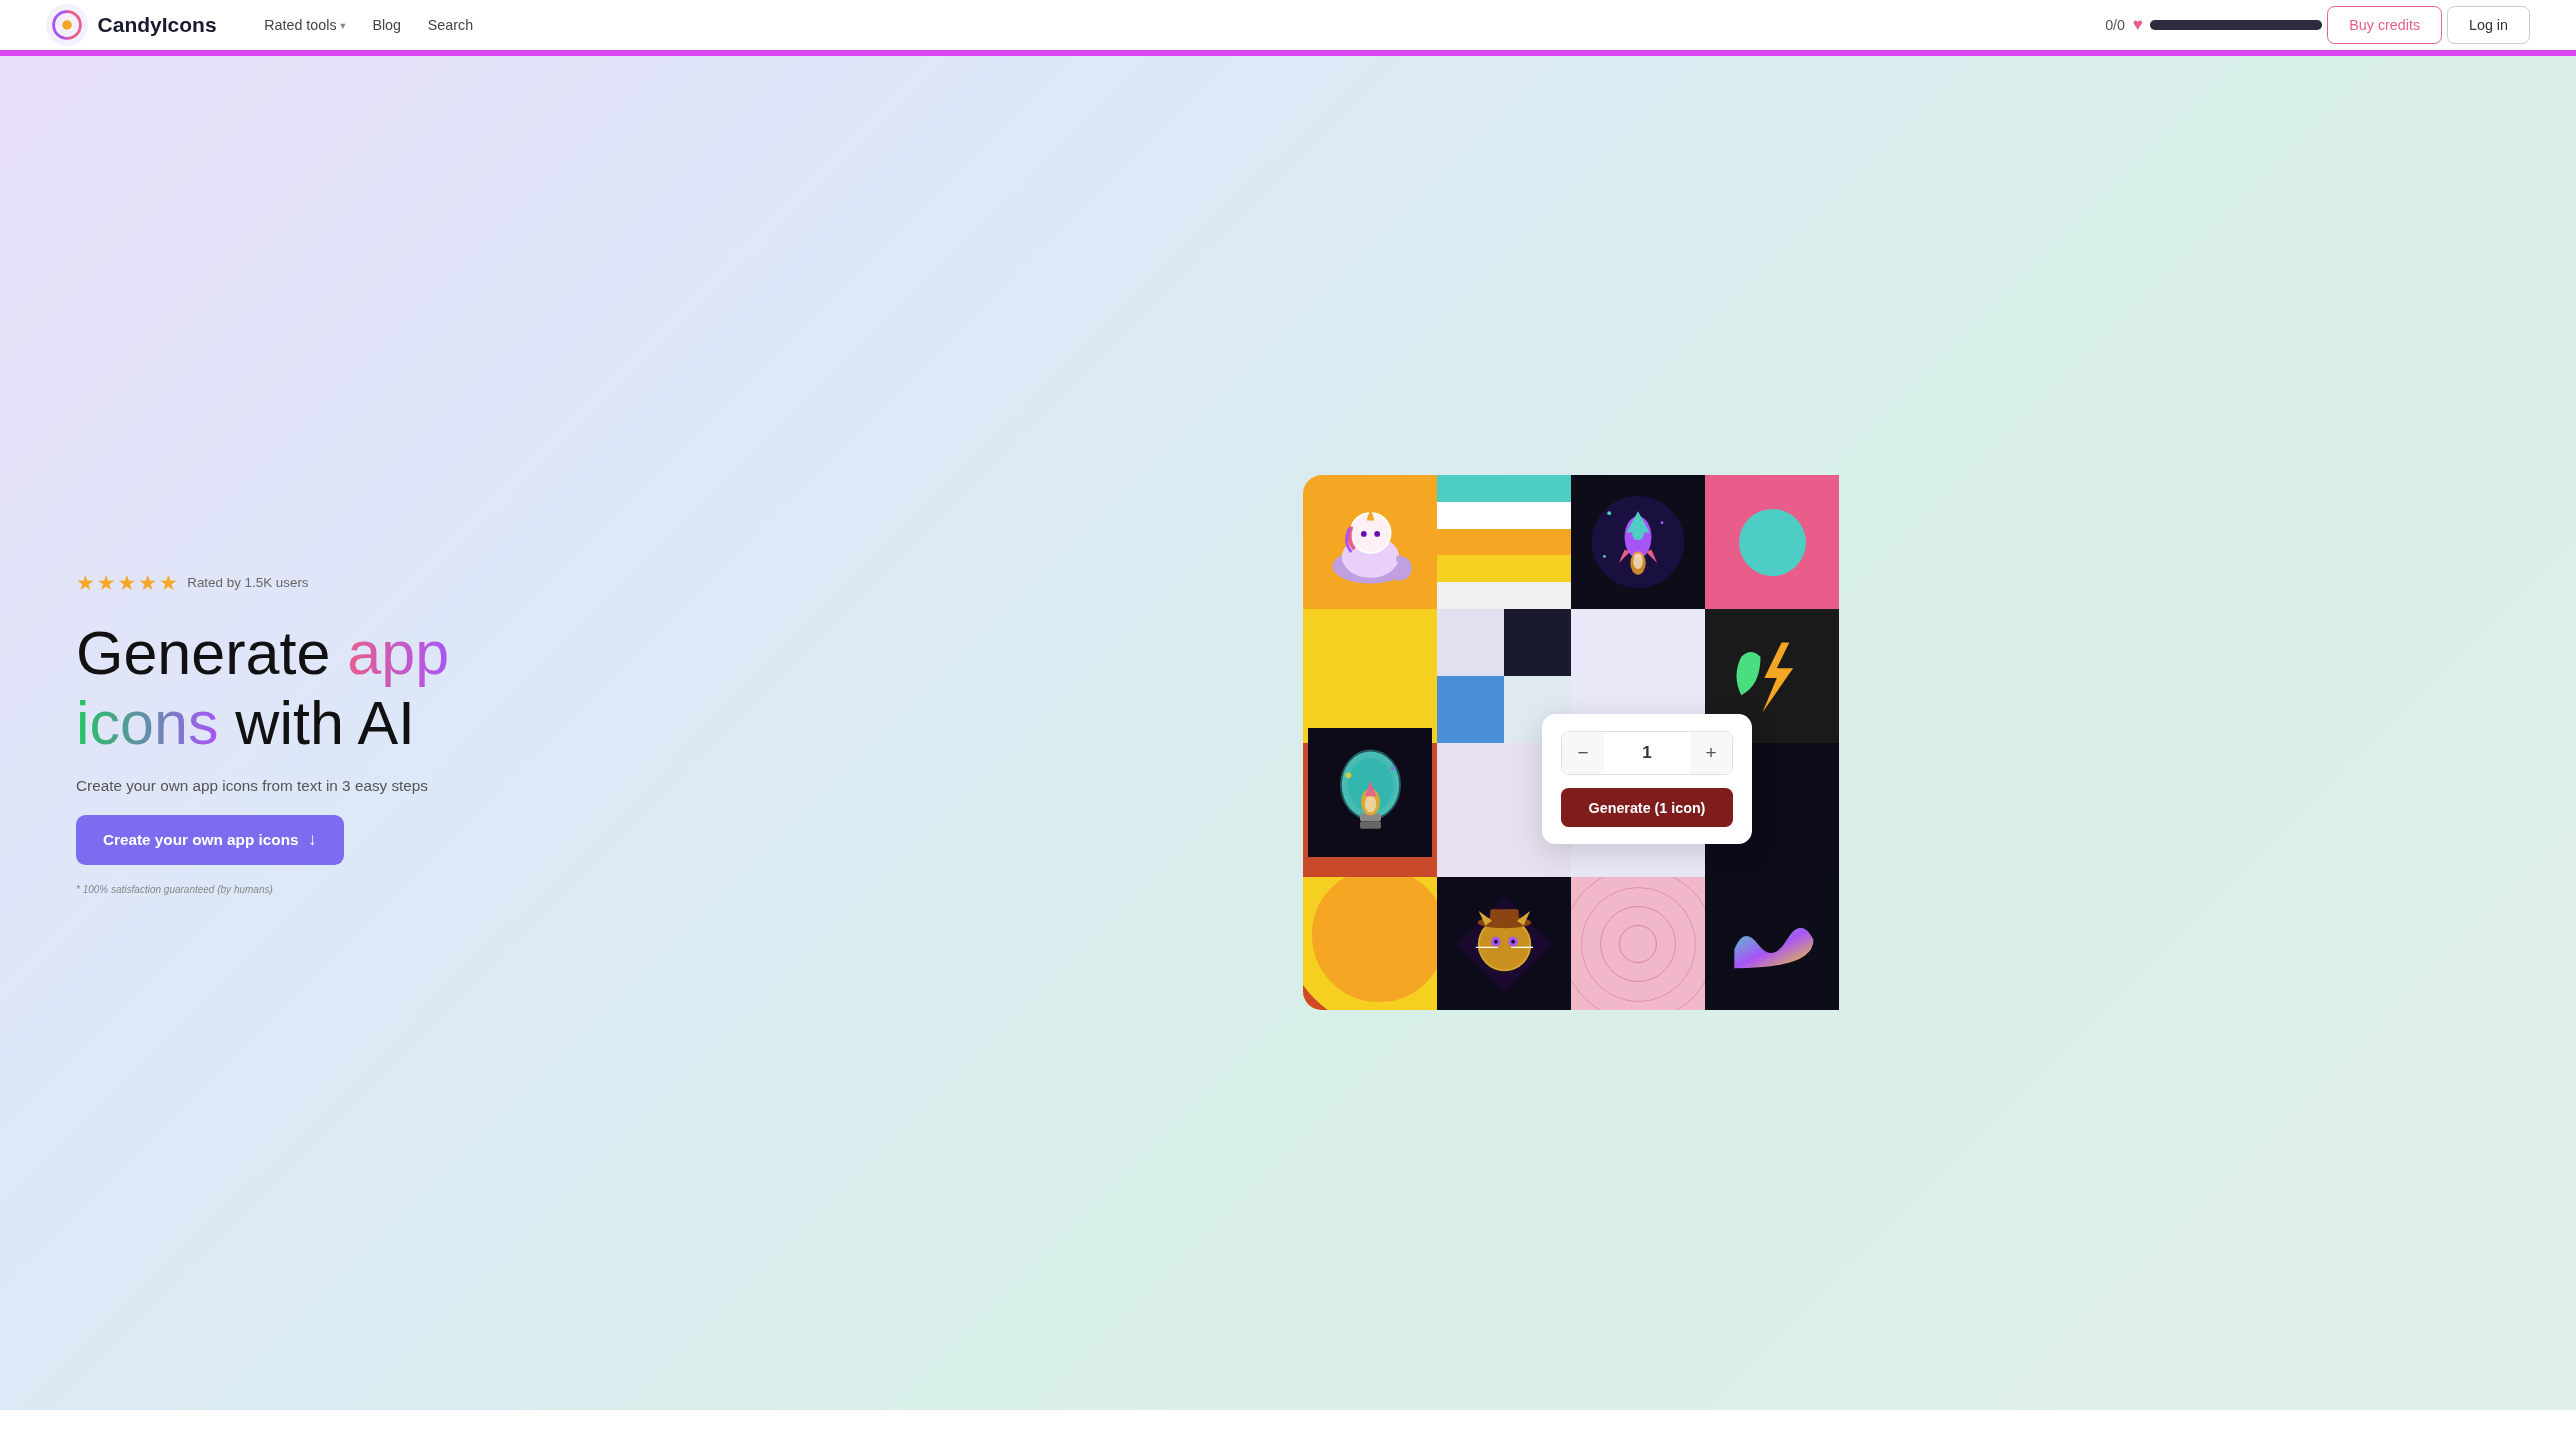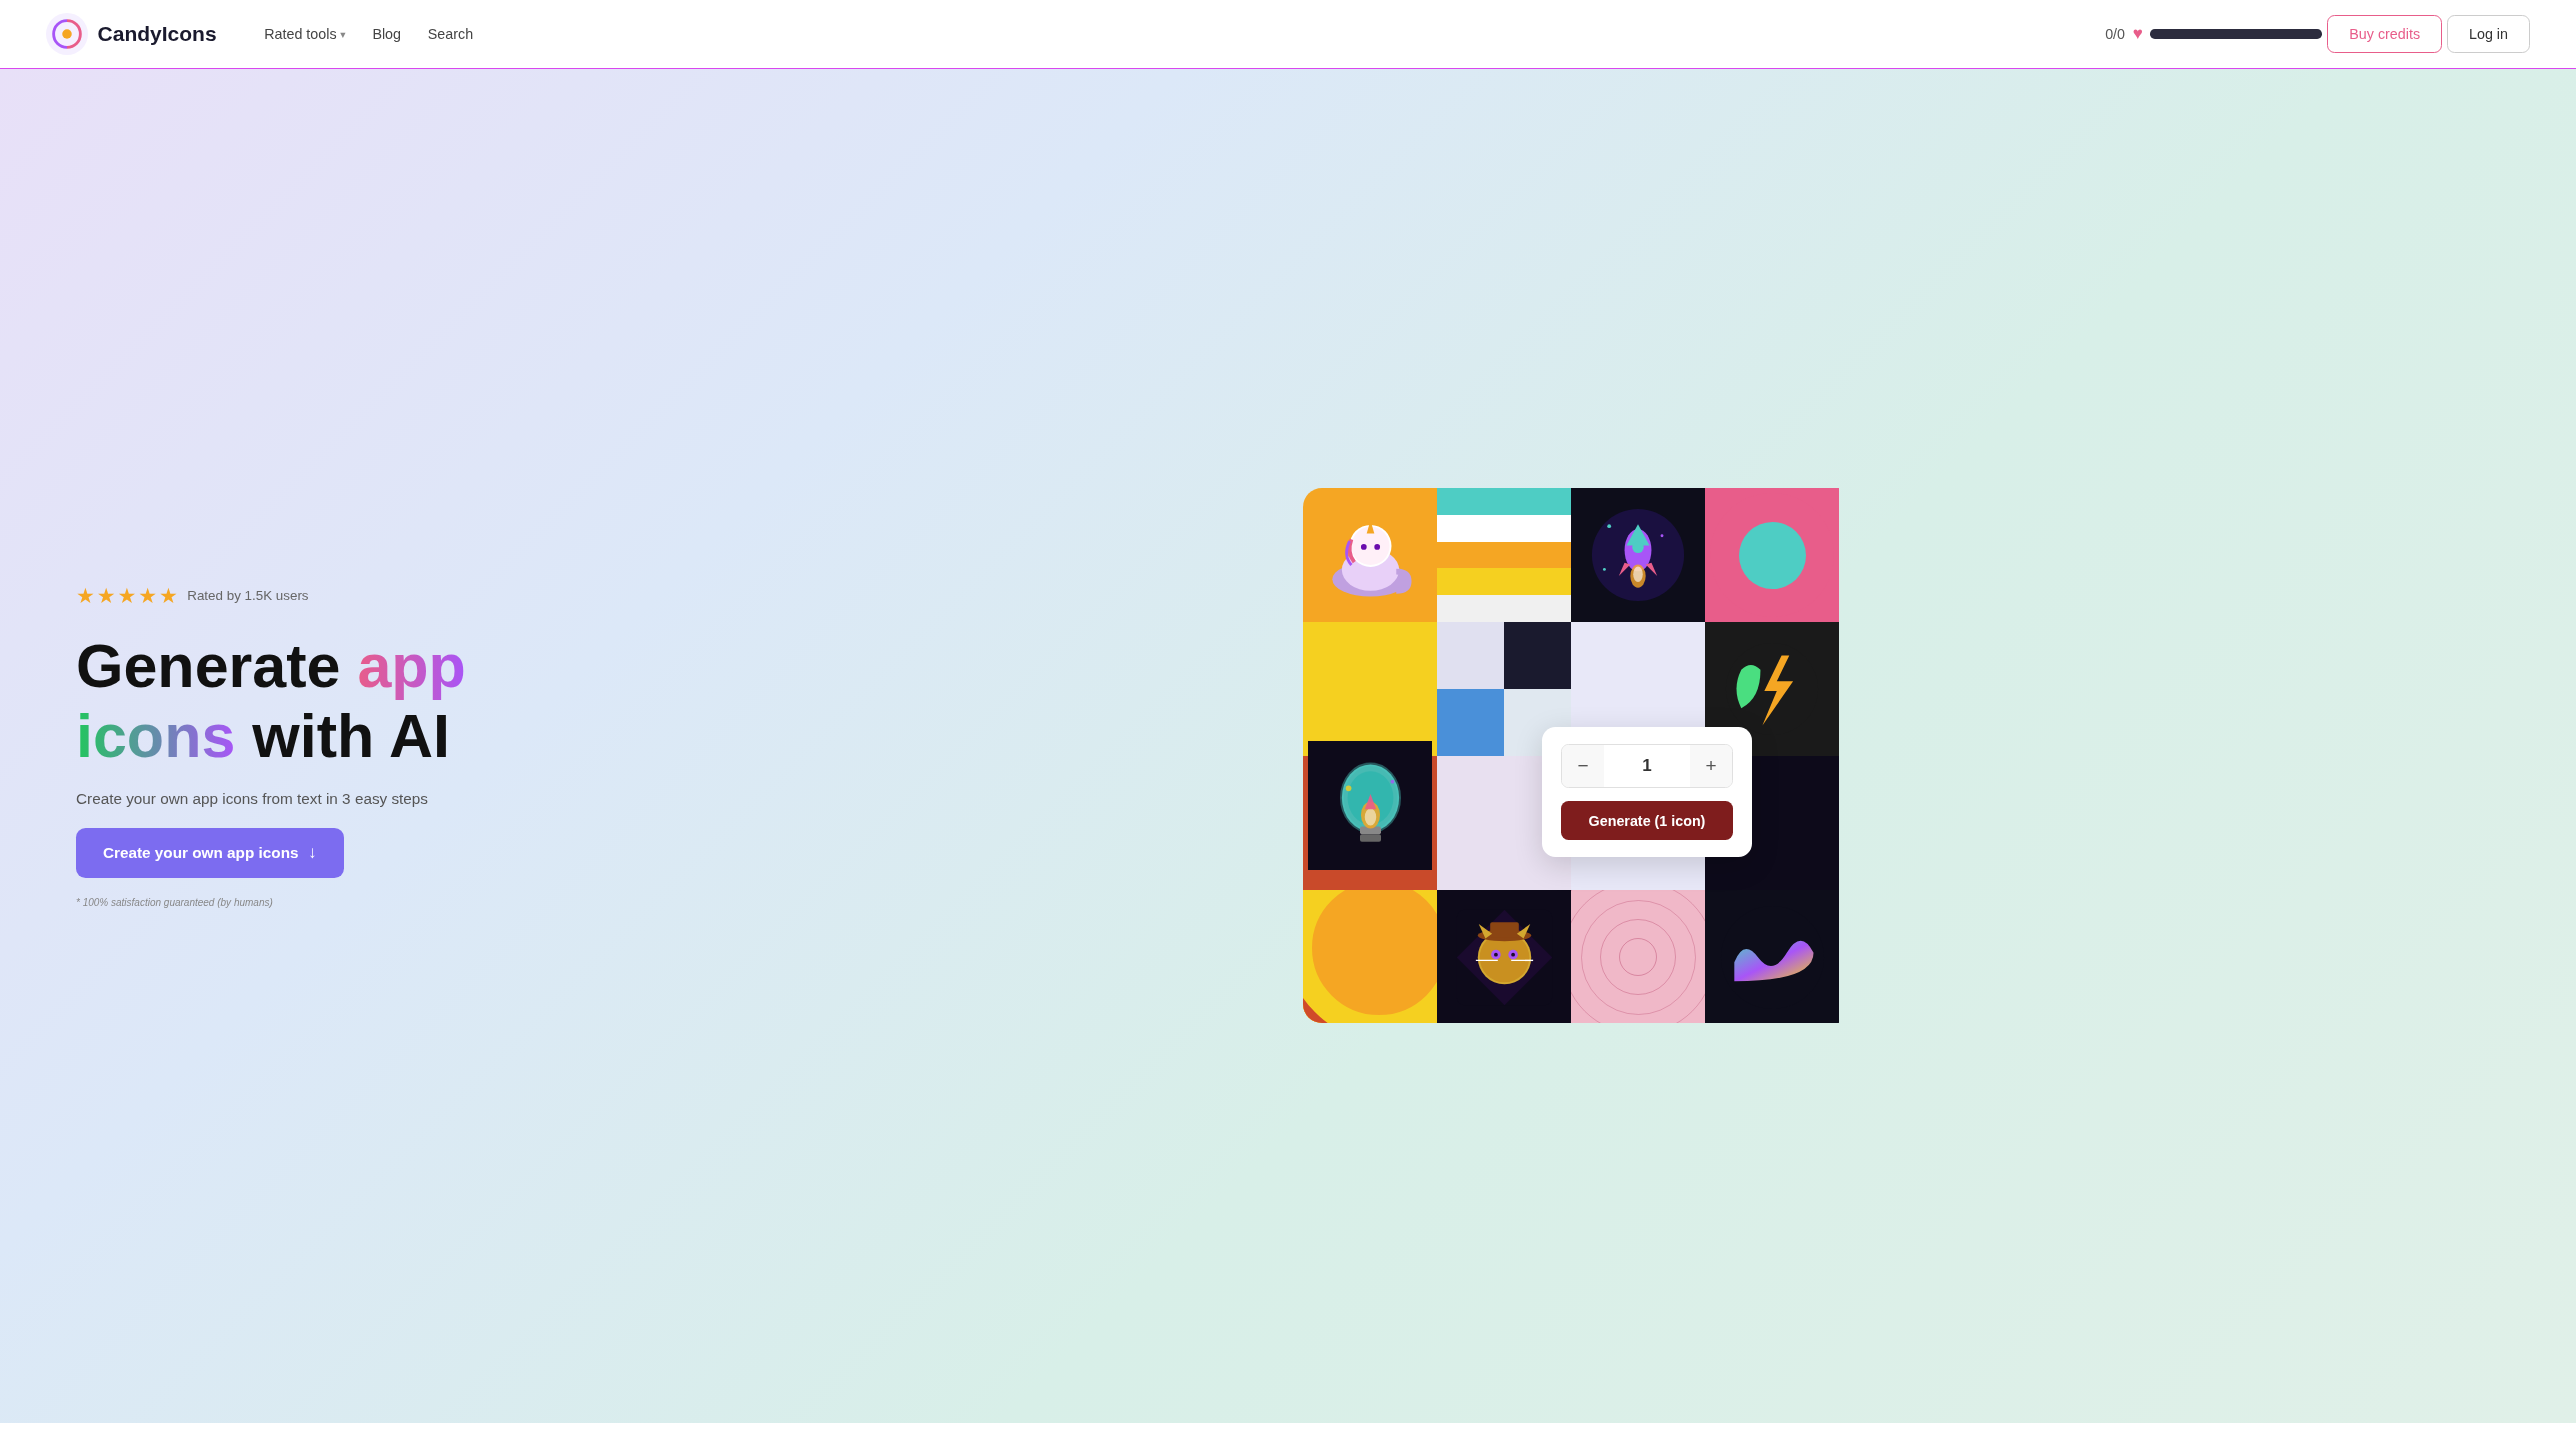--- a/index.html
+++ b/index.html
@@ -1,21 +1,21 @@
 <!DOCTYPE html>
 <html><head>
   <meta charset="utf-8">
   <style>
     * { margin: 0; padding: 0; box-sizing: border-box; }
     body { font-family: -apple-system, BlinkMacSystemFont, 'Segoe UI', sans-serif; background: #fff; overflow-x: hidden; }
 
     
     .navbar {
-      display: flex; align-items: center; padding: 0 46px; height: 69px;
-      background: #fff; border-bottom: 1px solid #d946ef; position: relative; z-index: 10;
+      display: flex; align-items: center; padding: 0 46px; height: 56px;
+      background: #fff; border-bottom: 6px solid #d946ef; position: relative; z-index: 10;
     }
     .logo-area { display: flex; align-items: center; gap: 9.6px; margin-right: 38px; }
     .logo-icon { width: 42px; height: 42px; }
     .logo-text { font-size: 21px; font-weight: 700; color: #1a1a2e; }
     .nav-links { display: flex; align-items: center; gap: 7.6px; flex: 1; }
     .nav-link { font-size: 14.3px; color: #444; cursor: pointer; padding: 5.7px 9.6px; border-radius: 5.7px; text-decoration: none; }
     .nav-link-with-arrow { display: flex; align-items: center; gap: 3.8px; }
     .chevron-down { font-size: 10.5px; color: #888; }
     .nav-right { display: flex; align-items: center; gap: 5px; }
     .credits-area { display: flex; align-items: center; gap: 7.6px; font-size: 14.3px; color: #555; }
@@ -37,21 +37,21 @@
       background: linear-gradient(135deg, #e8e0f8 0%, #dce8f8 30%, #d8efe8 60%, #e0f0e8 100%);
       display: flex; align-items: center; padding: 57px 46px 57px 76px; gap: 38px; position: relative; overflow: hidden;
     }
     .hero-left { flex: 0 0 516px; z-index: 2; }
     .hero-right { flex: 1; display: flex; justify-content: center; align-items: center; z-index: 2; }
 
     .stars-row { display: flex; align-items: center; gap: 7.6px; margin-bottom: 23px; }
     .stars { color: #f5a623; font-size: 21px; letter-spacing: 1.9px; }
     .rated-text { font-size: 13.4px; color: #666; }
 
-    .hero-title { font-size: 61px; font-weight: 700; line-height: 1.15; color: #111; margin-bottom: 19px; }
+    .hero-title { font-size: 61px; font-weight: 400; line-height: 1.15; color: #111; margin-bottom: 19px; }
     .hero-title .word-app { background: linear-gradient(90deg, #e85d8a, #a855f7); -webkit-background-clip: text; -webkit-text-fill-color: transparent; }
     .hero-title .word-icons { background: linear-gradient(90deg, #22c55e, #a855f7); -webkit-background-clip: text; -webkit-text-fill-color: transparent; }
 
     .hero-subtitle { font-size: 15.3px; color: #555; margin-bottom: 20px; }
 
     .btn-create {
       display: inline-flex; align-items: center; gap: 9.6px;
       background: #7c6cf0; color: #fff; font-size: 15.3px; font-weight: 600;
       padding: 15.3px 27px; border-radius: 9.6px; cursor: pointer; border: none; margin-bottom: 19px;
     }

